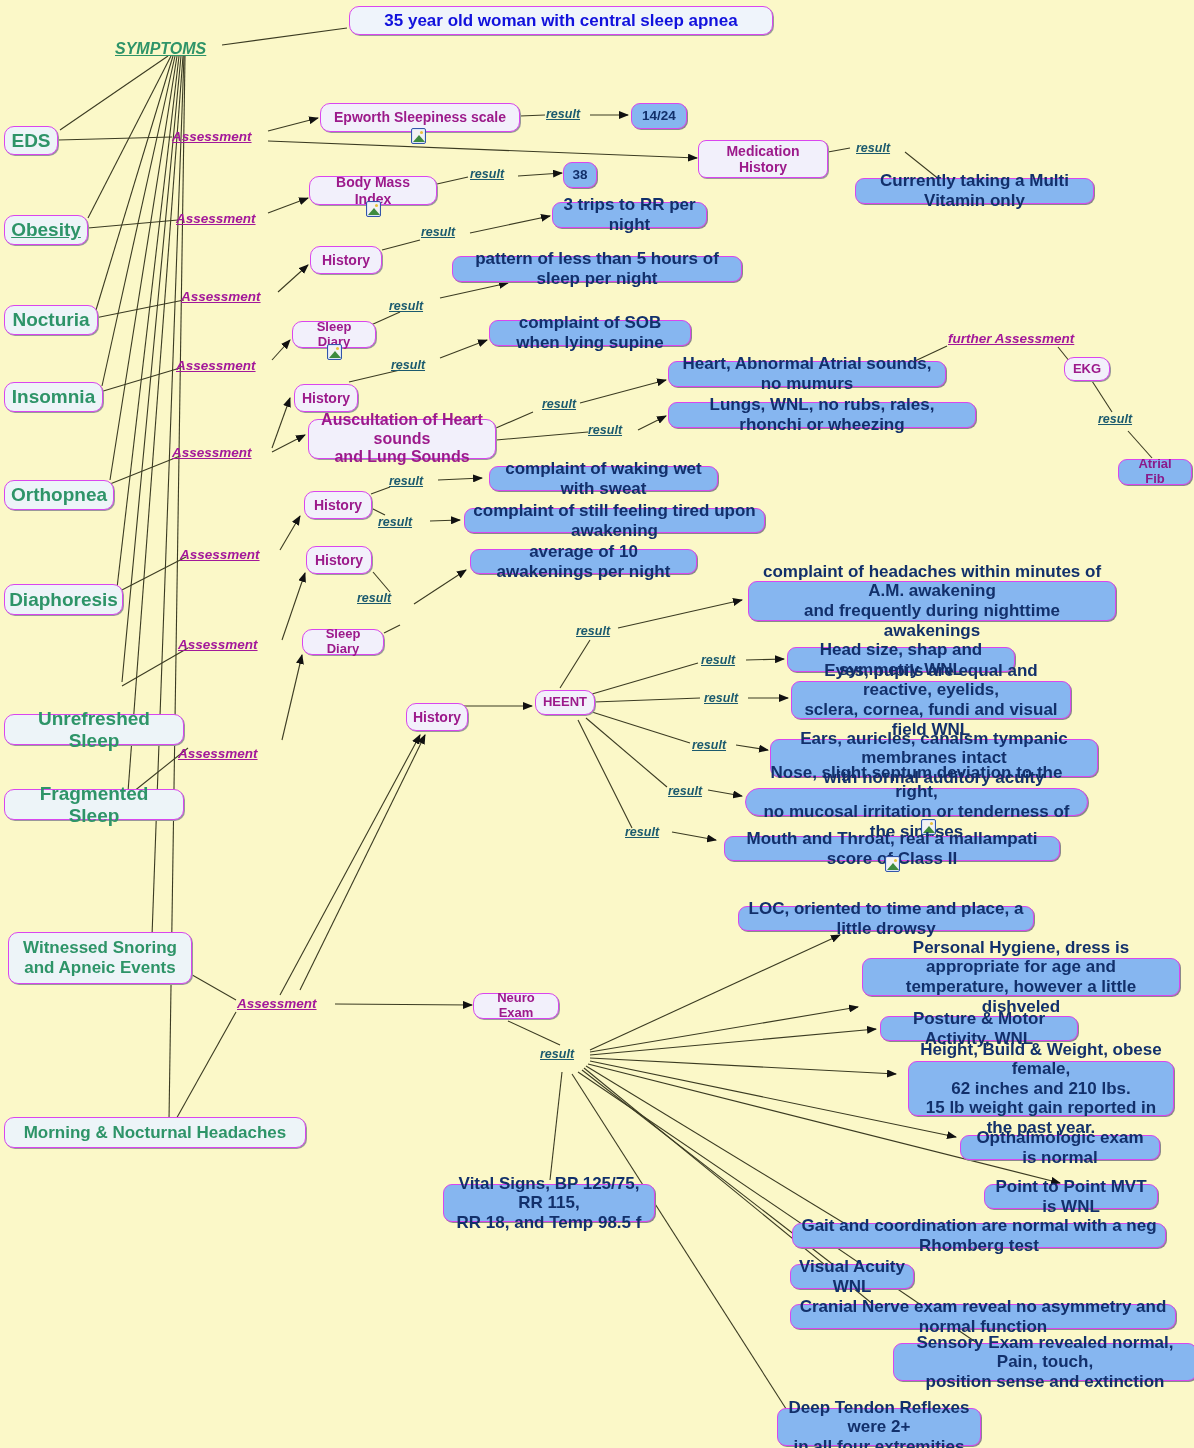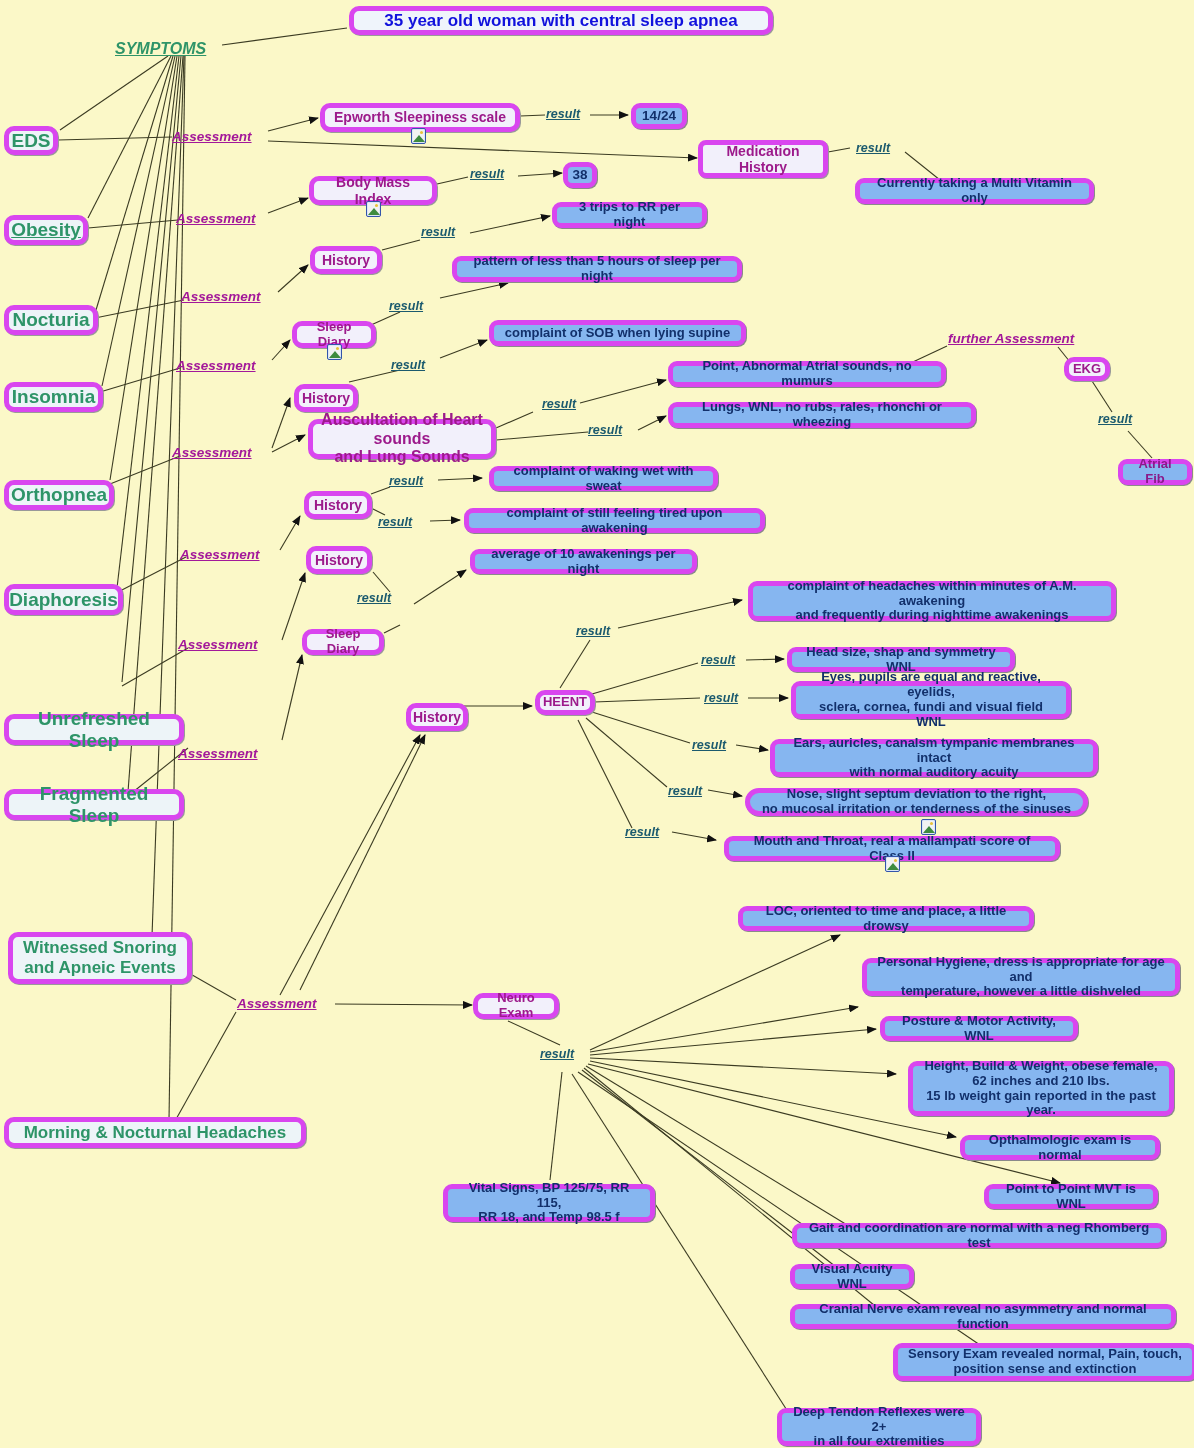--- a/index.html
+++ b/index.html
@@ -18,21 +18,21 @@
     position:absolute;left:0;top:0;width:1194px;height:1448px;
     pointer-events:none;
   }
   .node{
     position:absolute;
     box-sizing:border-box;
     display:flex;
     align-items:center;
     justify-content:center;
     text-align:center;
-    border:5px solid #d946ef;
+    border:1px solid #d946ef;
     border-radius:9px;
     line-height:1.15;
     font-weight:bold;
     padding:3px 8px;
   }
   
   .n-title{
     background:#EFF4FB;
     color:#1111DD;
     font-size:17px;
@@ -54,21 +54,21 @@
     font-size:13px;
     border-radius:10px;
     box-shadow:1px 1px 0 #999;
   }
   .n-method.small{font-size:16px;}
   .n-method.big{font-size:14px;}
   
   .n-result{
     background:#86B6F0;
     color:#12306B;
-    font-size:13px;
+    font-size:17px;
     border-radius:9px;
     box-shadow:1px 1px 0 #8a8a8a;
   }
   .n-result.purple{color:#8A1A8A;font-size:13px;}
   .n-result.num{font-size:13.5px;}
 
   
   .lbl{
     position:absolute;
     font-weight:bold;
@@ -300,22 +300,22 @@
 
   <div class="node n-method" style="left:535px;top:690px;width:60px;height:25px;">HEENT</div>
 
   <div class="node n-method" style="left:473px;top:993px;width:86px;height:26px;">Neuro Exam</div>
 
   <div class="node n-result num" style="left:631px;top:103px;width:56px;height:26px;">14/24</div>
   <div class="node n-result num" style="left:563px;top:162px;width:34px;height:26px;">38</div>
   <div class="node n-result" style="left:855px;top:178px;width:239px;height:26px;">Currently taking a Multi Vitamin only</div>
   <div class="node n-result" style="left:552px;top:202px;width:155px;height:26px;text-align:center;">3 trips to RR per night</div>
   <div class="node n-result" style="left:452px;top:256px;width:290px;height:26px;">pattern of less than 5 hours of sleep per night</div>
-  <div class="node n-result" style="left:489px;top:320px;width:257px;height:26px;">complaint of SOB when lying supine</div>
-  <div class="node n-result" style="left:668px;top:361px;width:278px;height:26px;">Point, Abnormal Atrial sounds, no mumurs</div>
+  <div class="node n-result" style="left:489px;top:320px;width:202px;height:26px;">complaint of SOB when lying supine</div>
+  <div class="node n-result" style="left:668px;top:361px;width:278px;height:26px;">Heart, Abnormal Atrial sounds, no mumurs</div>
   <div class="node n-result" style="left:668px;top:402px;width:308px;height:26px;">Lungs, WNL, no rubs, rales, rhonchi or wheezing</div>
   <div class="node n-result purple" style="left:1118px;top:459px;width:74px;height:26px;">Atrial Fib</div>
   <div class="node n-result" style="left:489px;top:466px;width:229px;height:25px;">complaint of waking wet with sweat</div>
   <div class="node n-result" style="left:464px;top:508px;width:301px;height:25px;">complaint of still feeling tired upon awakening</div>
   <div class="node n-result" style="left:470px;top:549px;width:227px;height:25px;">average of 10 awakenings per night</div>
   <div class="node n-result" style="left:748px;top:581px;width:368px;height:40px;white-space:pre-line;">complaint of headaches within minutes of A.M. awakening
 and frequently during nighttime awakenings</div>
   <div class="node n-result" style="left:787px;top:647px;width:228px;height:25px;">Head size, shap and symmetry WNL</div>
   <div class="node n-result" style="left:791px;top:681px;width:280px;height:38px;white-space:pre-line;">Eyes, pupils are equal and reactive, eyelids,
 sclera, cornea, fundi and visual field WNL</div>

